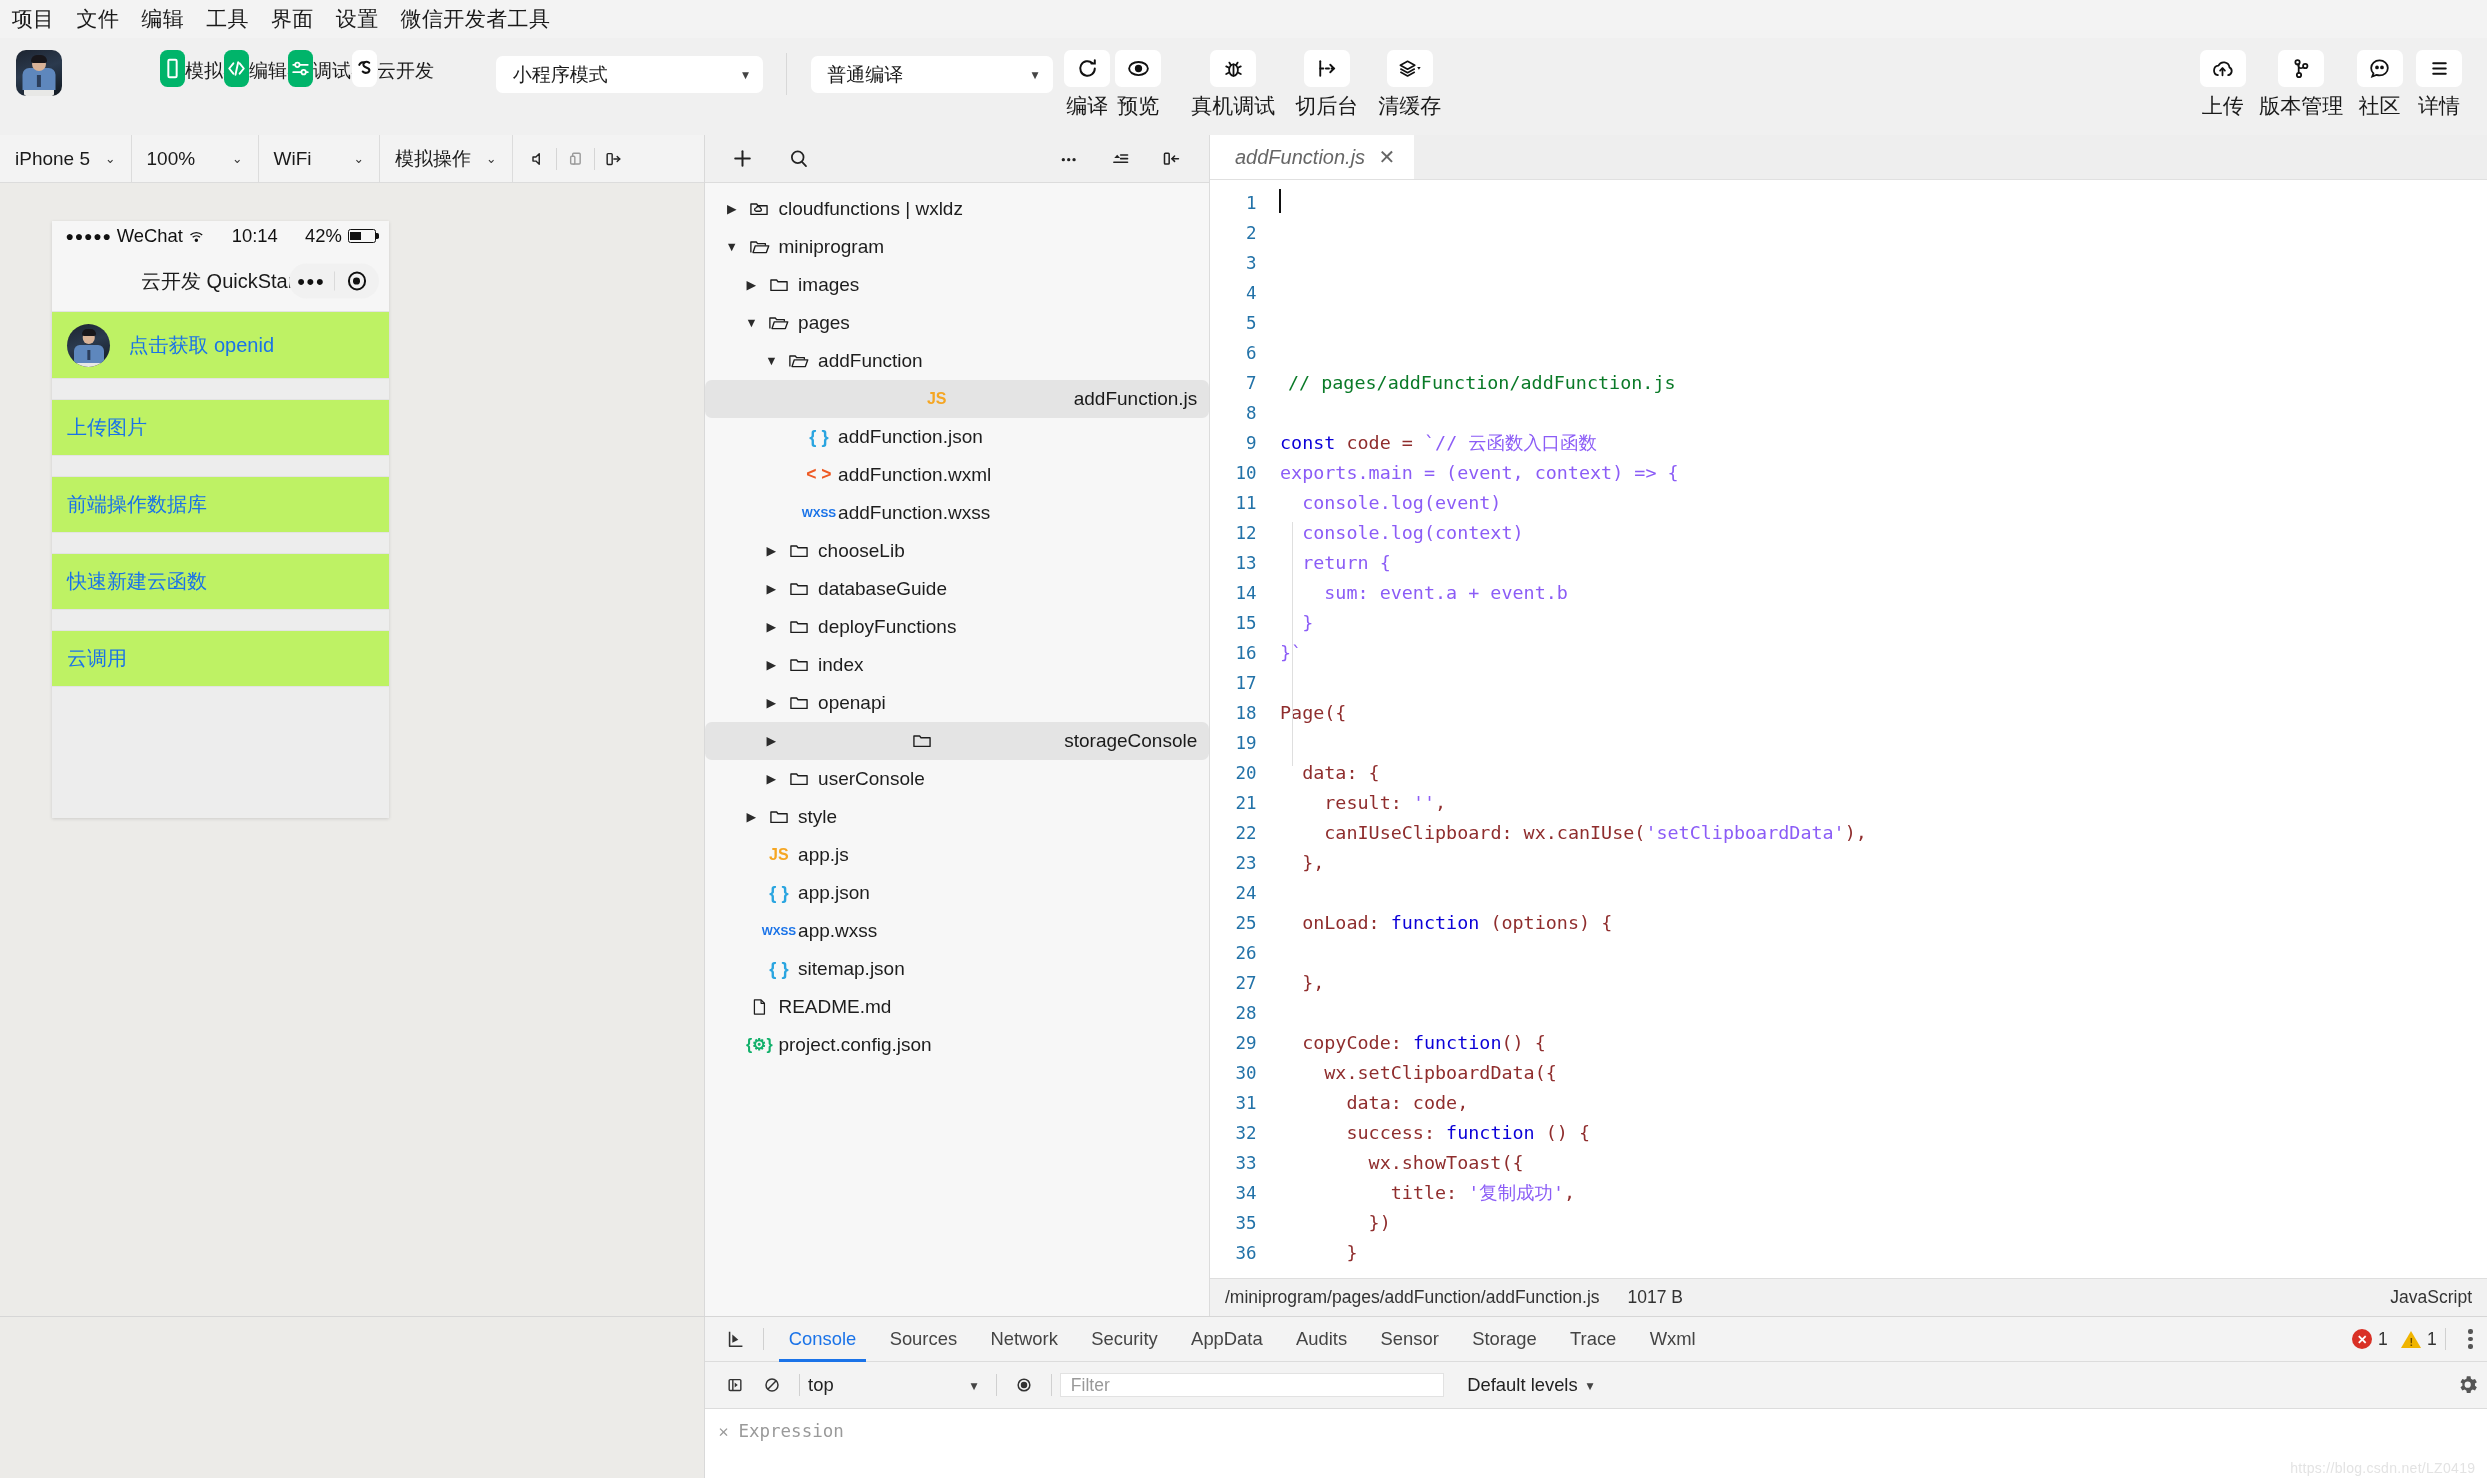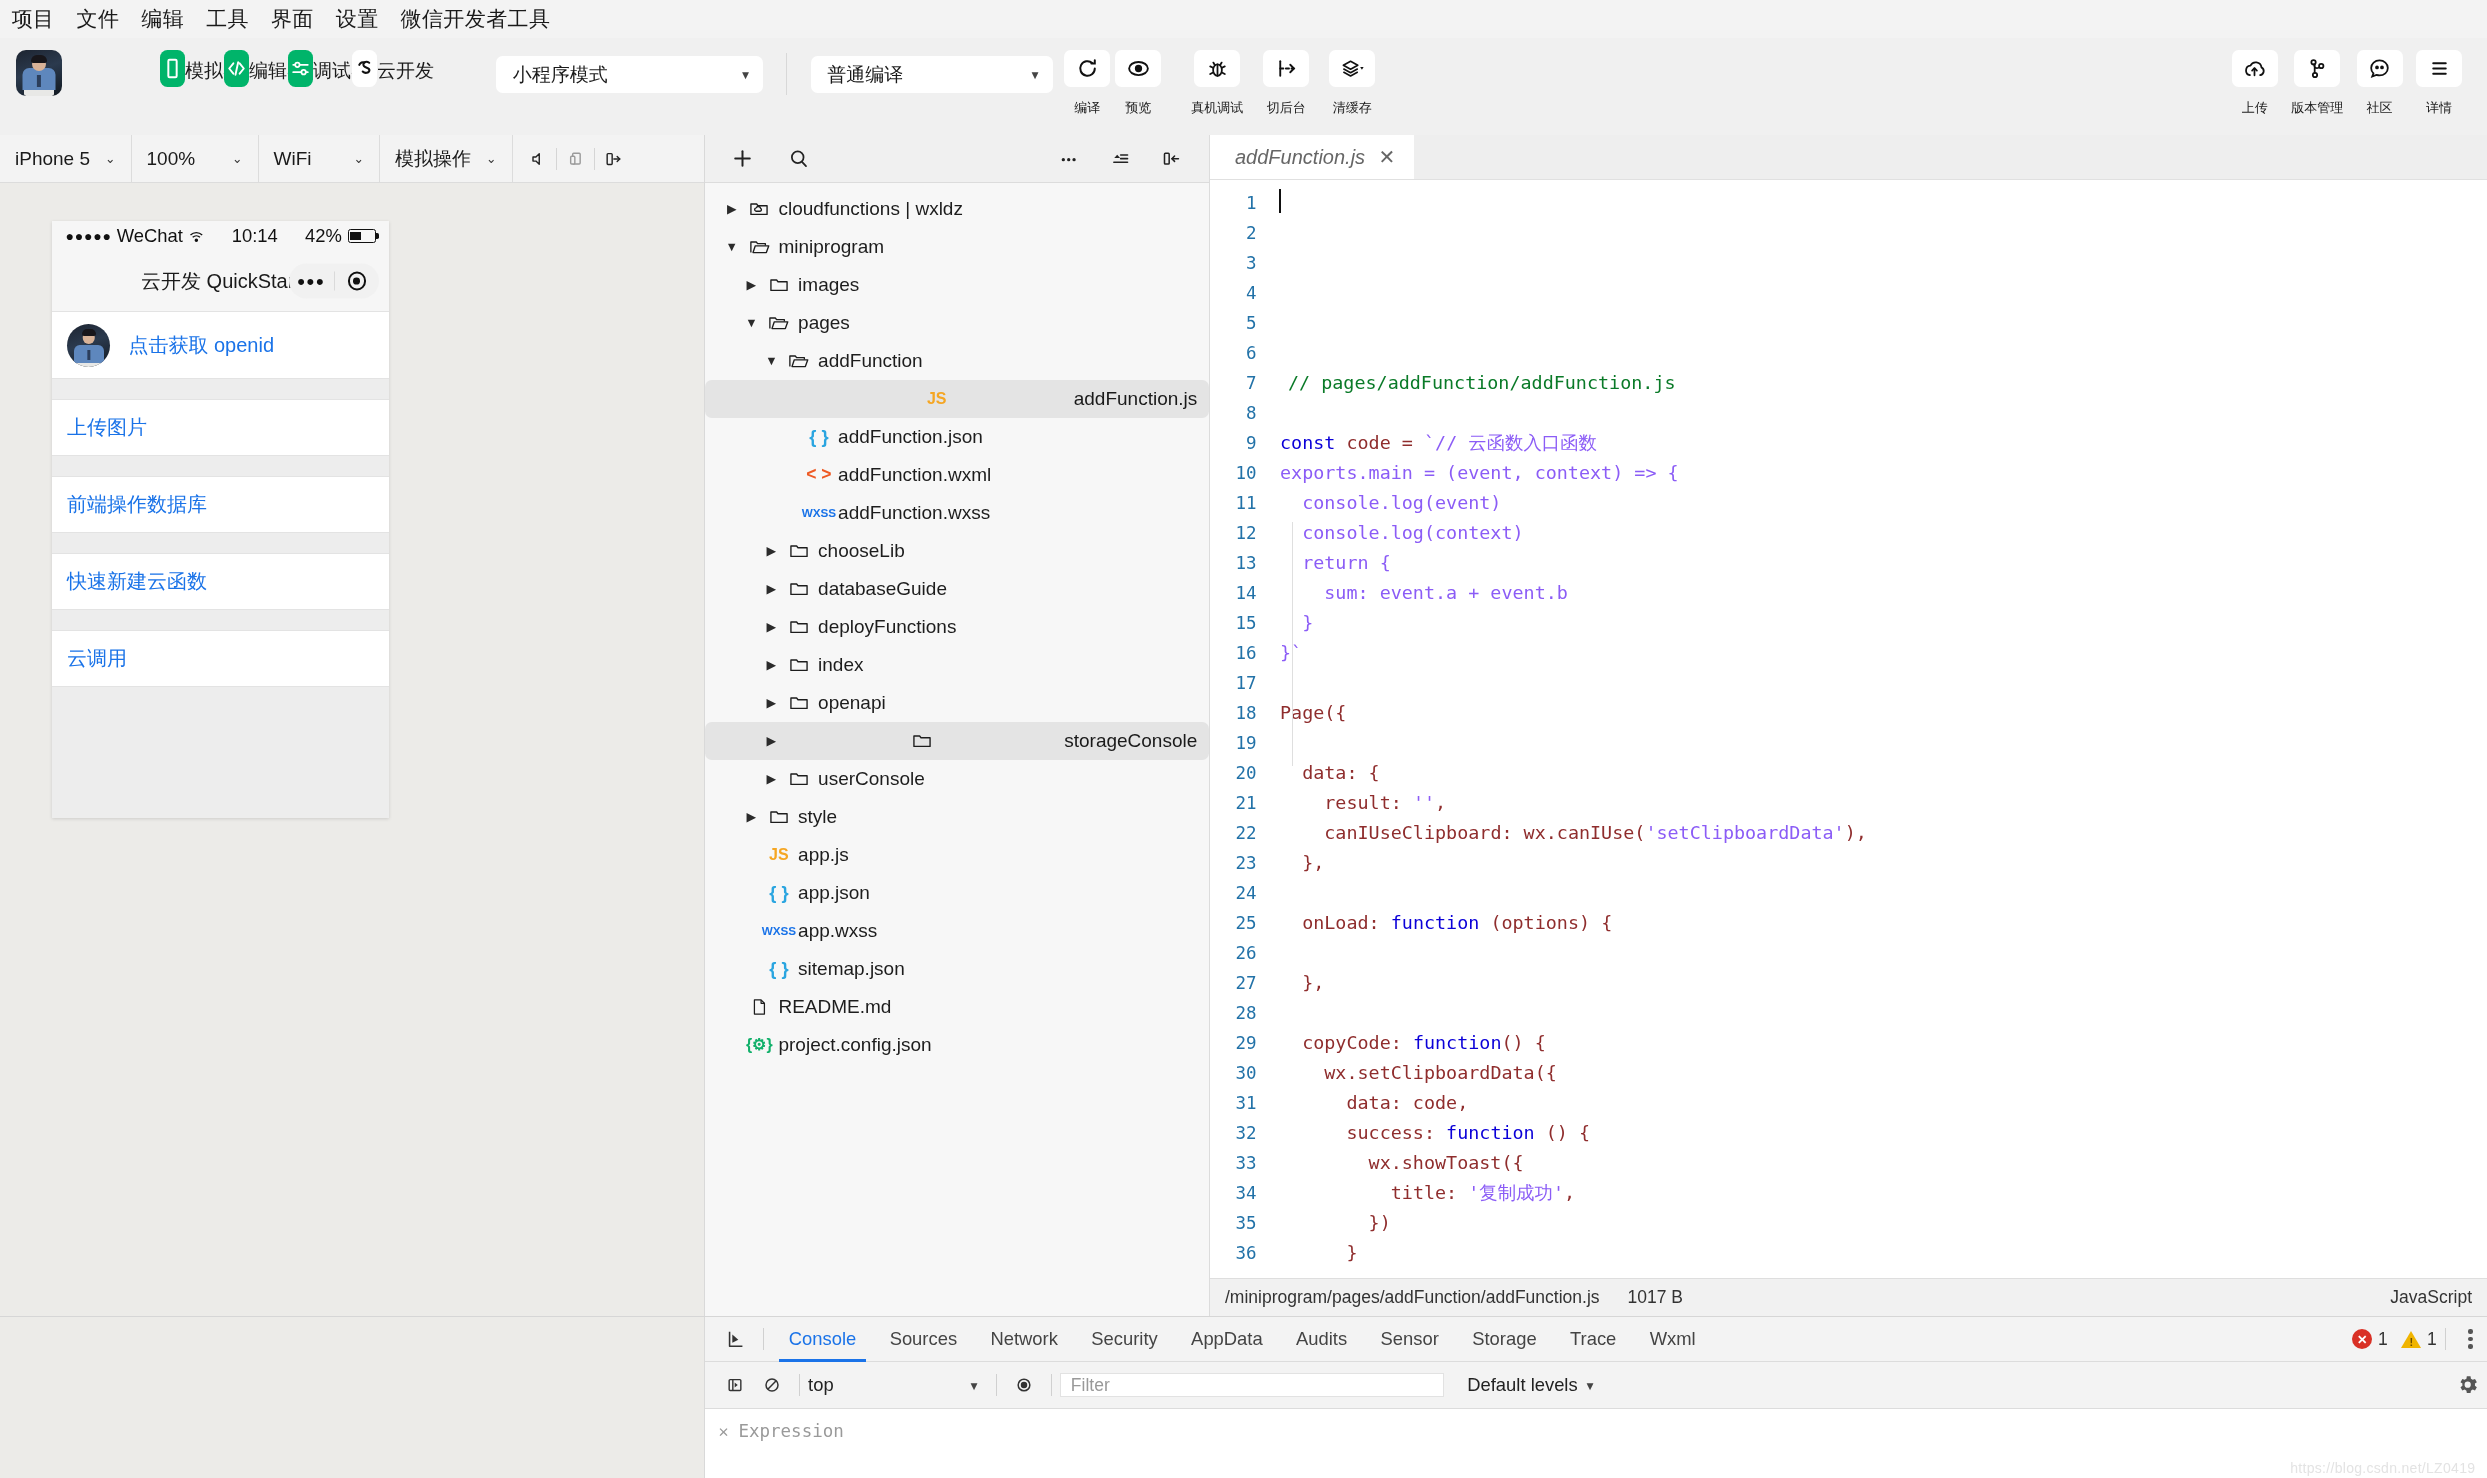--- a/index.html
+++ b/index.html
@@ -41,21 +41,21 @@
 
   .selwrap { padding-top:18.4px; }
   .sel {
     height:37px; background:#fff; border-radius:6.7px; display:flex; align-items:center;
     justify-content:space-between; padding:0 11.7px 0 16.7px; font-size:19px; color:#1a1a1a; cursor:pointer;
   }
   .sel .caret { font-size:11.7px; color:#444; margin-left:18.4px; }
 
   .ibtn { display:flex; flex-direction:column; align-items:center; cursor:pointer; }
   .ibtn .sq { width:46px; height:37px; background:#fff; border-radius:6.7px; display:flex; align-items:center; justify-content:center; }
-  .ibtn .cap { font-size:13px; color:#1a1a1a; margin-top:12px; white-space:nowrap; }
+  .ibtn .cap { font-size:21px; color:#1a1a1a; margin-top:5px; white-space:nowrap; }
   .icn { width:25px; height:25px; display:block; }
 
   
   .main { flex:1; display:flex; min-height:0; }
 
   
   .simcol { width:705px; display:flex; flex-direction:column; background:#ecebe8; flex:none; border-right:0.8px solid #d9d9d9; }
   .simbar { height:48px; background:#f3f3f3; display:flex; align-items:center; border-bottom:0.8px solid #dcdcdc; flex:none; }
   .simsel { height:48px; display:flex; align-items:center; gap:15px; padding:0 15px; font-size:19px; color:#1a1a1a; border-right:0.8px solid #dcdcdc; cursor:pointer; white-space:nowrap; }
   .simsel .caret { font-size:12.5px; color:#333; }
@@ -75,21 +75,21 @@
   .batt i { position:absolute; left:1.7px; top:1.7px; bottom:1.7px; width:42%; background:#111; display:block; }
   .navbar { height:60px; background:#f6f6f6; display:flex; align-items:center; justify-content:center; position:relative; padding:0 11.7px; }
   .navtitle { font-size:20px; color:#1a1a1a; }
   .capsule { position:absolute; right:10px; top:50%; transform:translateY(-50%); width:90px; height:35px; background:#f1f1f1; border-radius:17.5px; display:flex; align-items:center; }
   .capsule .half { flex:1; display:flex; align-items:center; justify-content:center; }
   .capsule .vline { width:0.8px; height:18.4px; background:#dadada; }
   .cap-dots { font-size:22px; letter-spacing:1.7px; line-height:1; color:#111; }
   .ring { width:18.4px; height:18.4px; border:2.1px solid #111; border-radius:50%; display:flex; align-items:center; justify-content:center; }
   .ring i { width:6.7px; height:6.7px; border-radius:50%; background:#111; display:block; }
   .pagebody { flex:1; background:#ededed; overflow:hidden; }
-  .cell { background:#ffffff; border-top:0.8px solid #e3e3e3; border-bottom:0.8px solid #e3e3e3; display:flex; align-items:center; padding:4px 15px; }
+  .cell { background:#bef264; border-top:0.8px solid #e3e3e3; border-bottom:0.8px solid #e3e3e3; display:flex; align-items:center; padding:4px 15px; }
   .cell.userinfo { height:68px; gap:18.4px; }
   .cell.link { height:57px; }
   .gap { height:20px; background:#ededed; }
   .ava-sm { width:43px; height:43px; border-radius:50%; overflow:hidden; position:relative; background:linear-gradient(160deg,#1d2430 0%,#2b3a4e 45%,#111820 100%); flex:none; }
   .ava-sm .head { position:absolute; left:50%; top:7.5px; transform:translateX(-50%); width:12.5px; height:12.5px; border-radius:50%; background:#d9b398; }
   .ava-sm .hair { position:absolute; left:50%; top:5.8px; transform:translateX(-50%); width:14px; height:6.7px; border-radius:6.7px 6.7px 2.5px 2.5px; background:#18161a; }
   .ava-sm .body { position:absolute; left:50%; bottom:3.3px; transform:translateX(-50%); width:30px; height:18.4px; border-radius:5.8px 5.8px 0 0; background:#5e87bd; }
   .ava-sm .tie { position:absolute; left:50%; bottom:6.7px; transform:translateX(-50%); width:3.3px; height:10px; background:#2b3e5c; }
   .ava-sm .desk { position:absolute; left:50%; bottom:0; transform:translateX(-50%); width:25px; height:6.7px; background:#e8e8e6; border-radius:1.7px; }
   .bluelink { color:#1a73e8; font-size:20px; }

